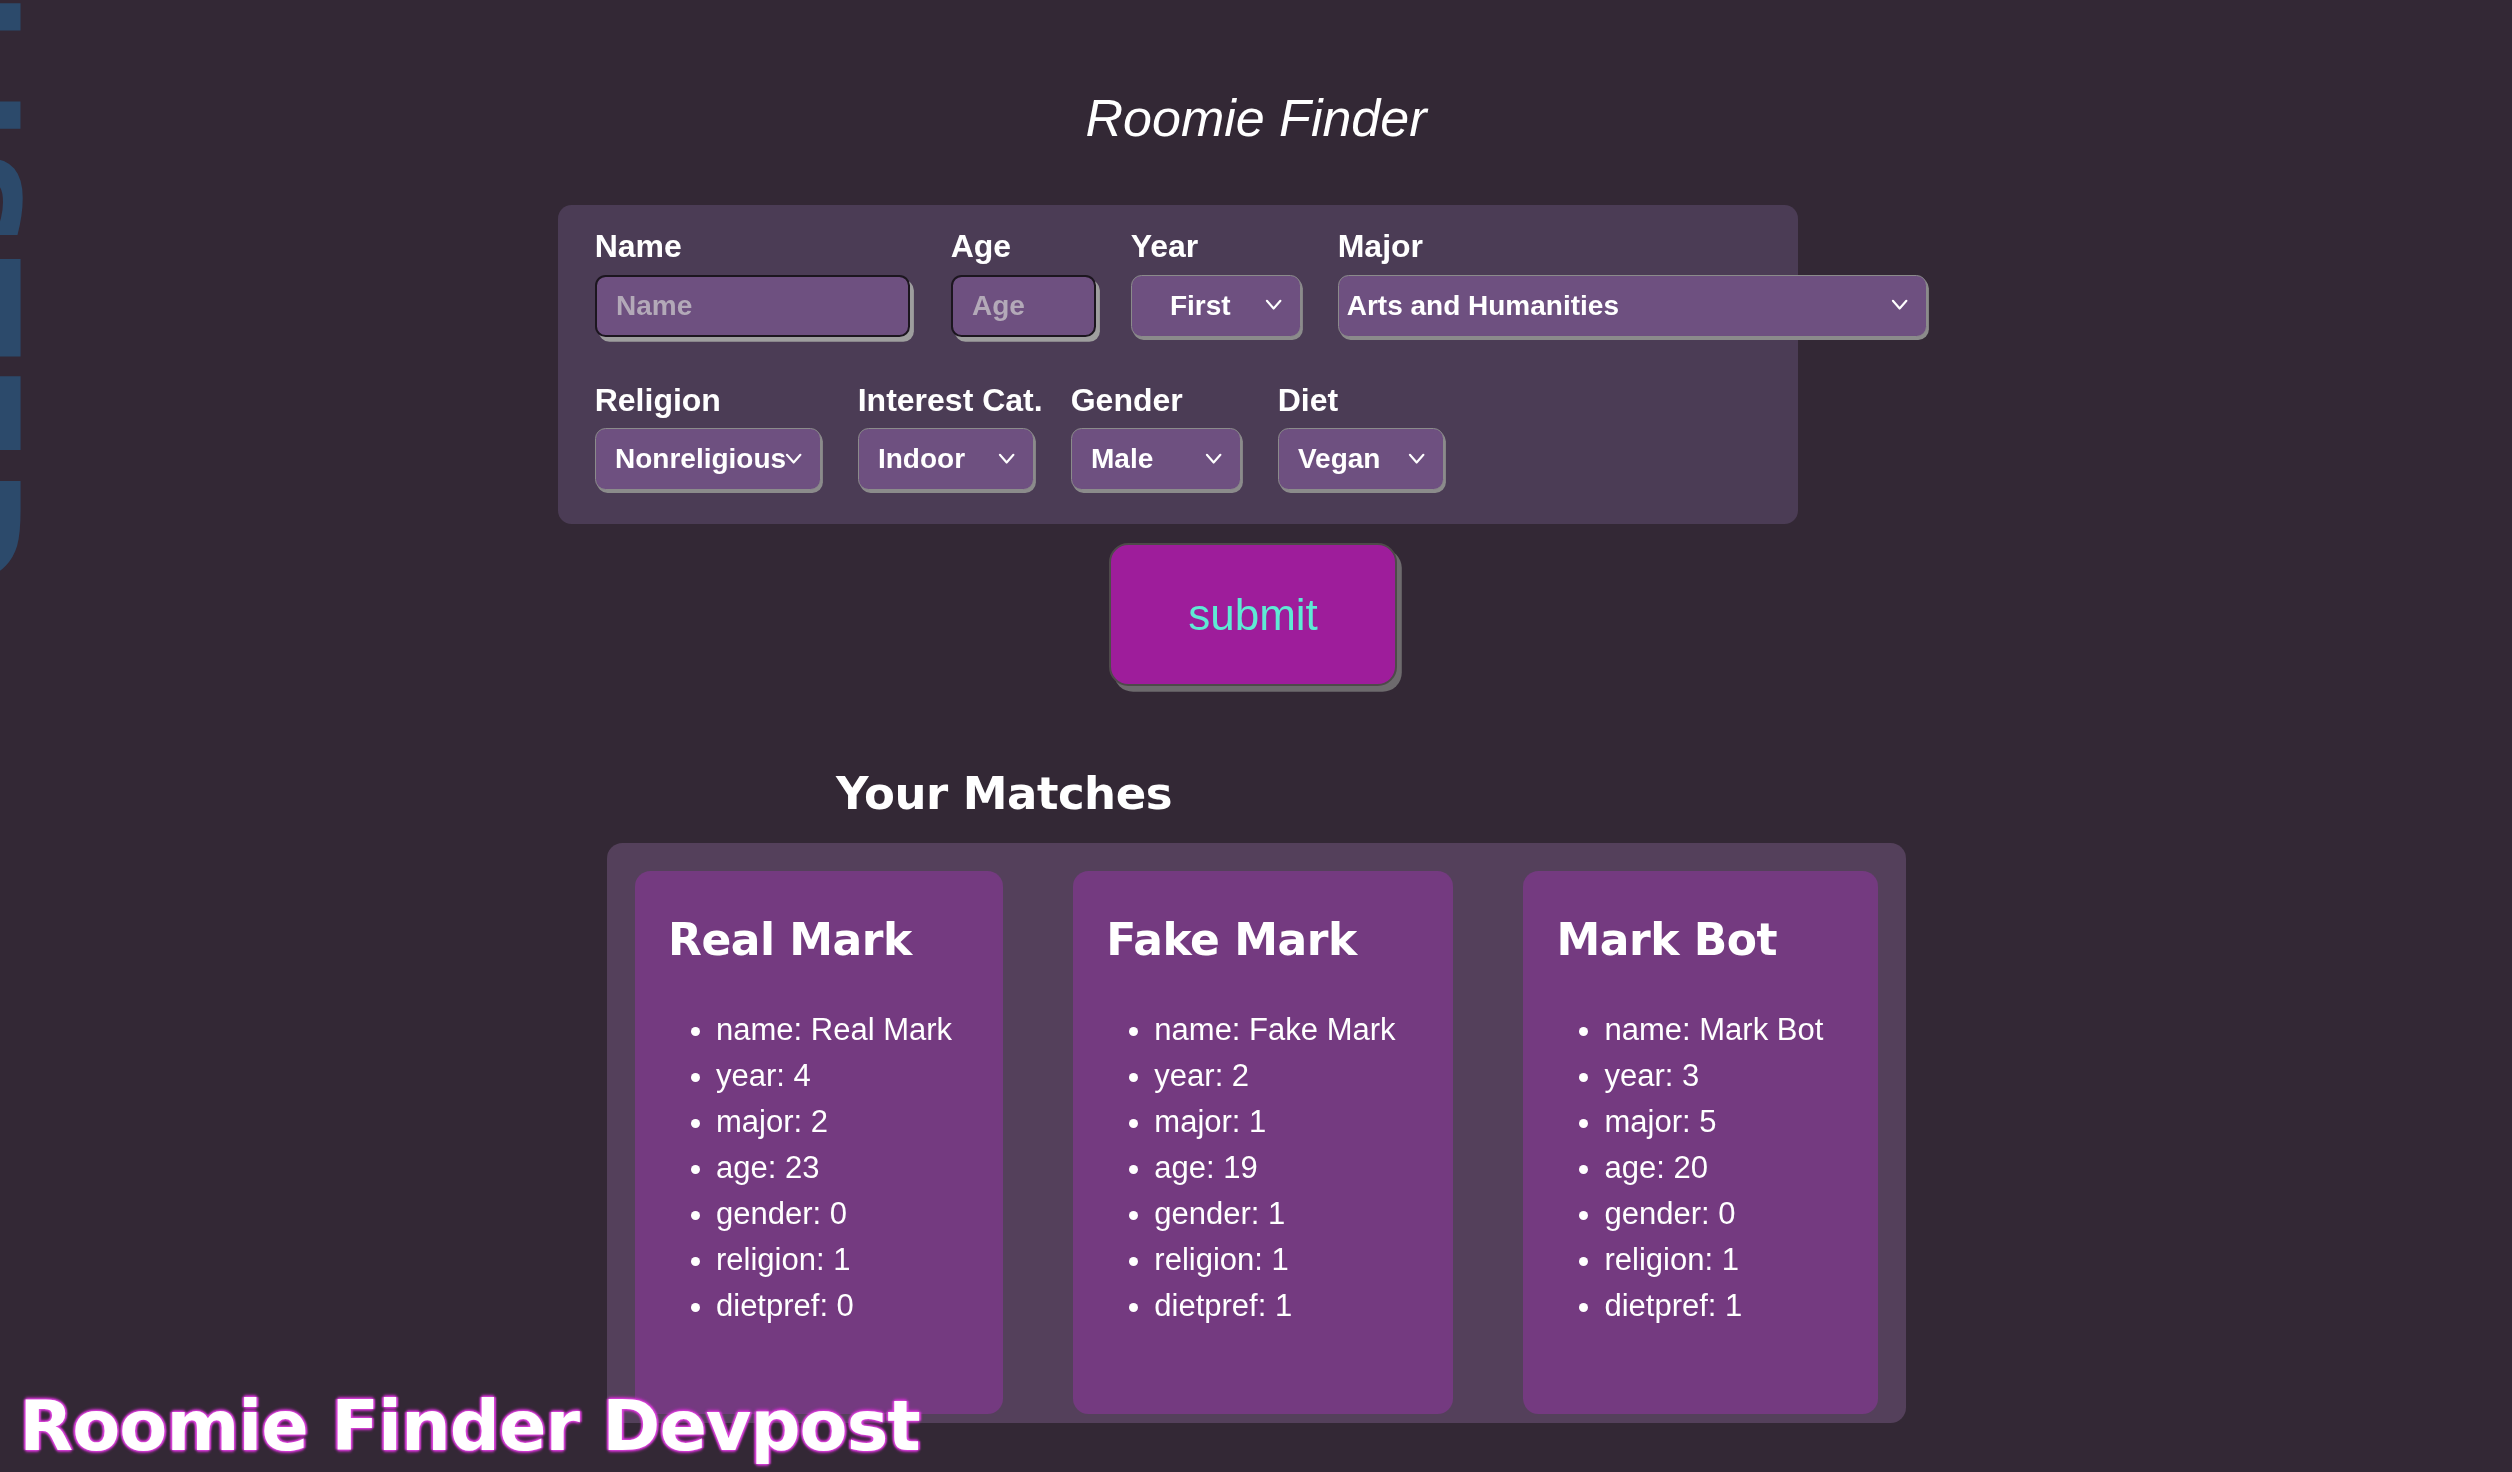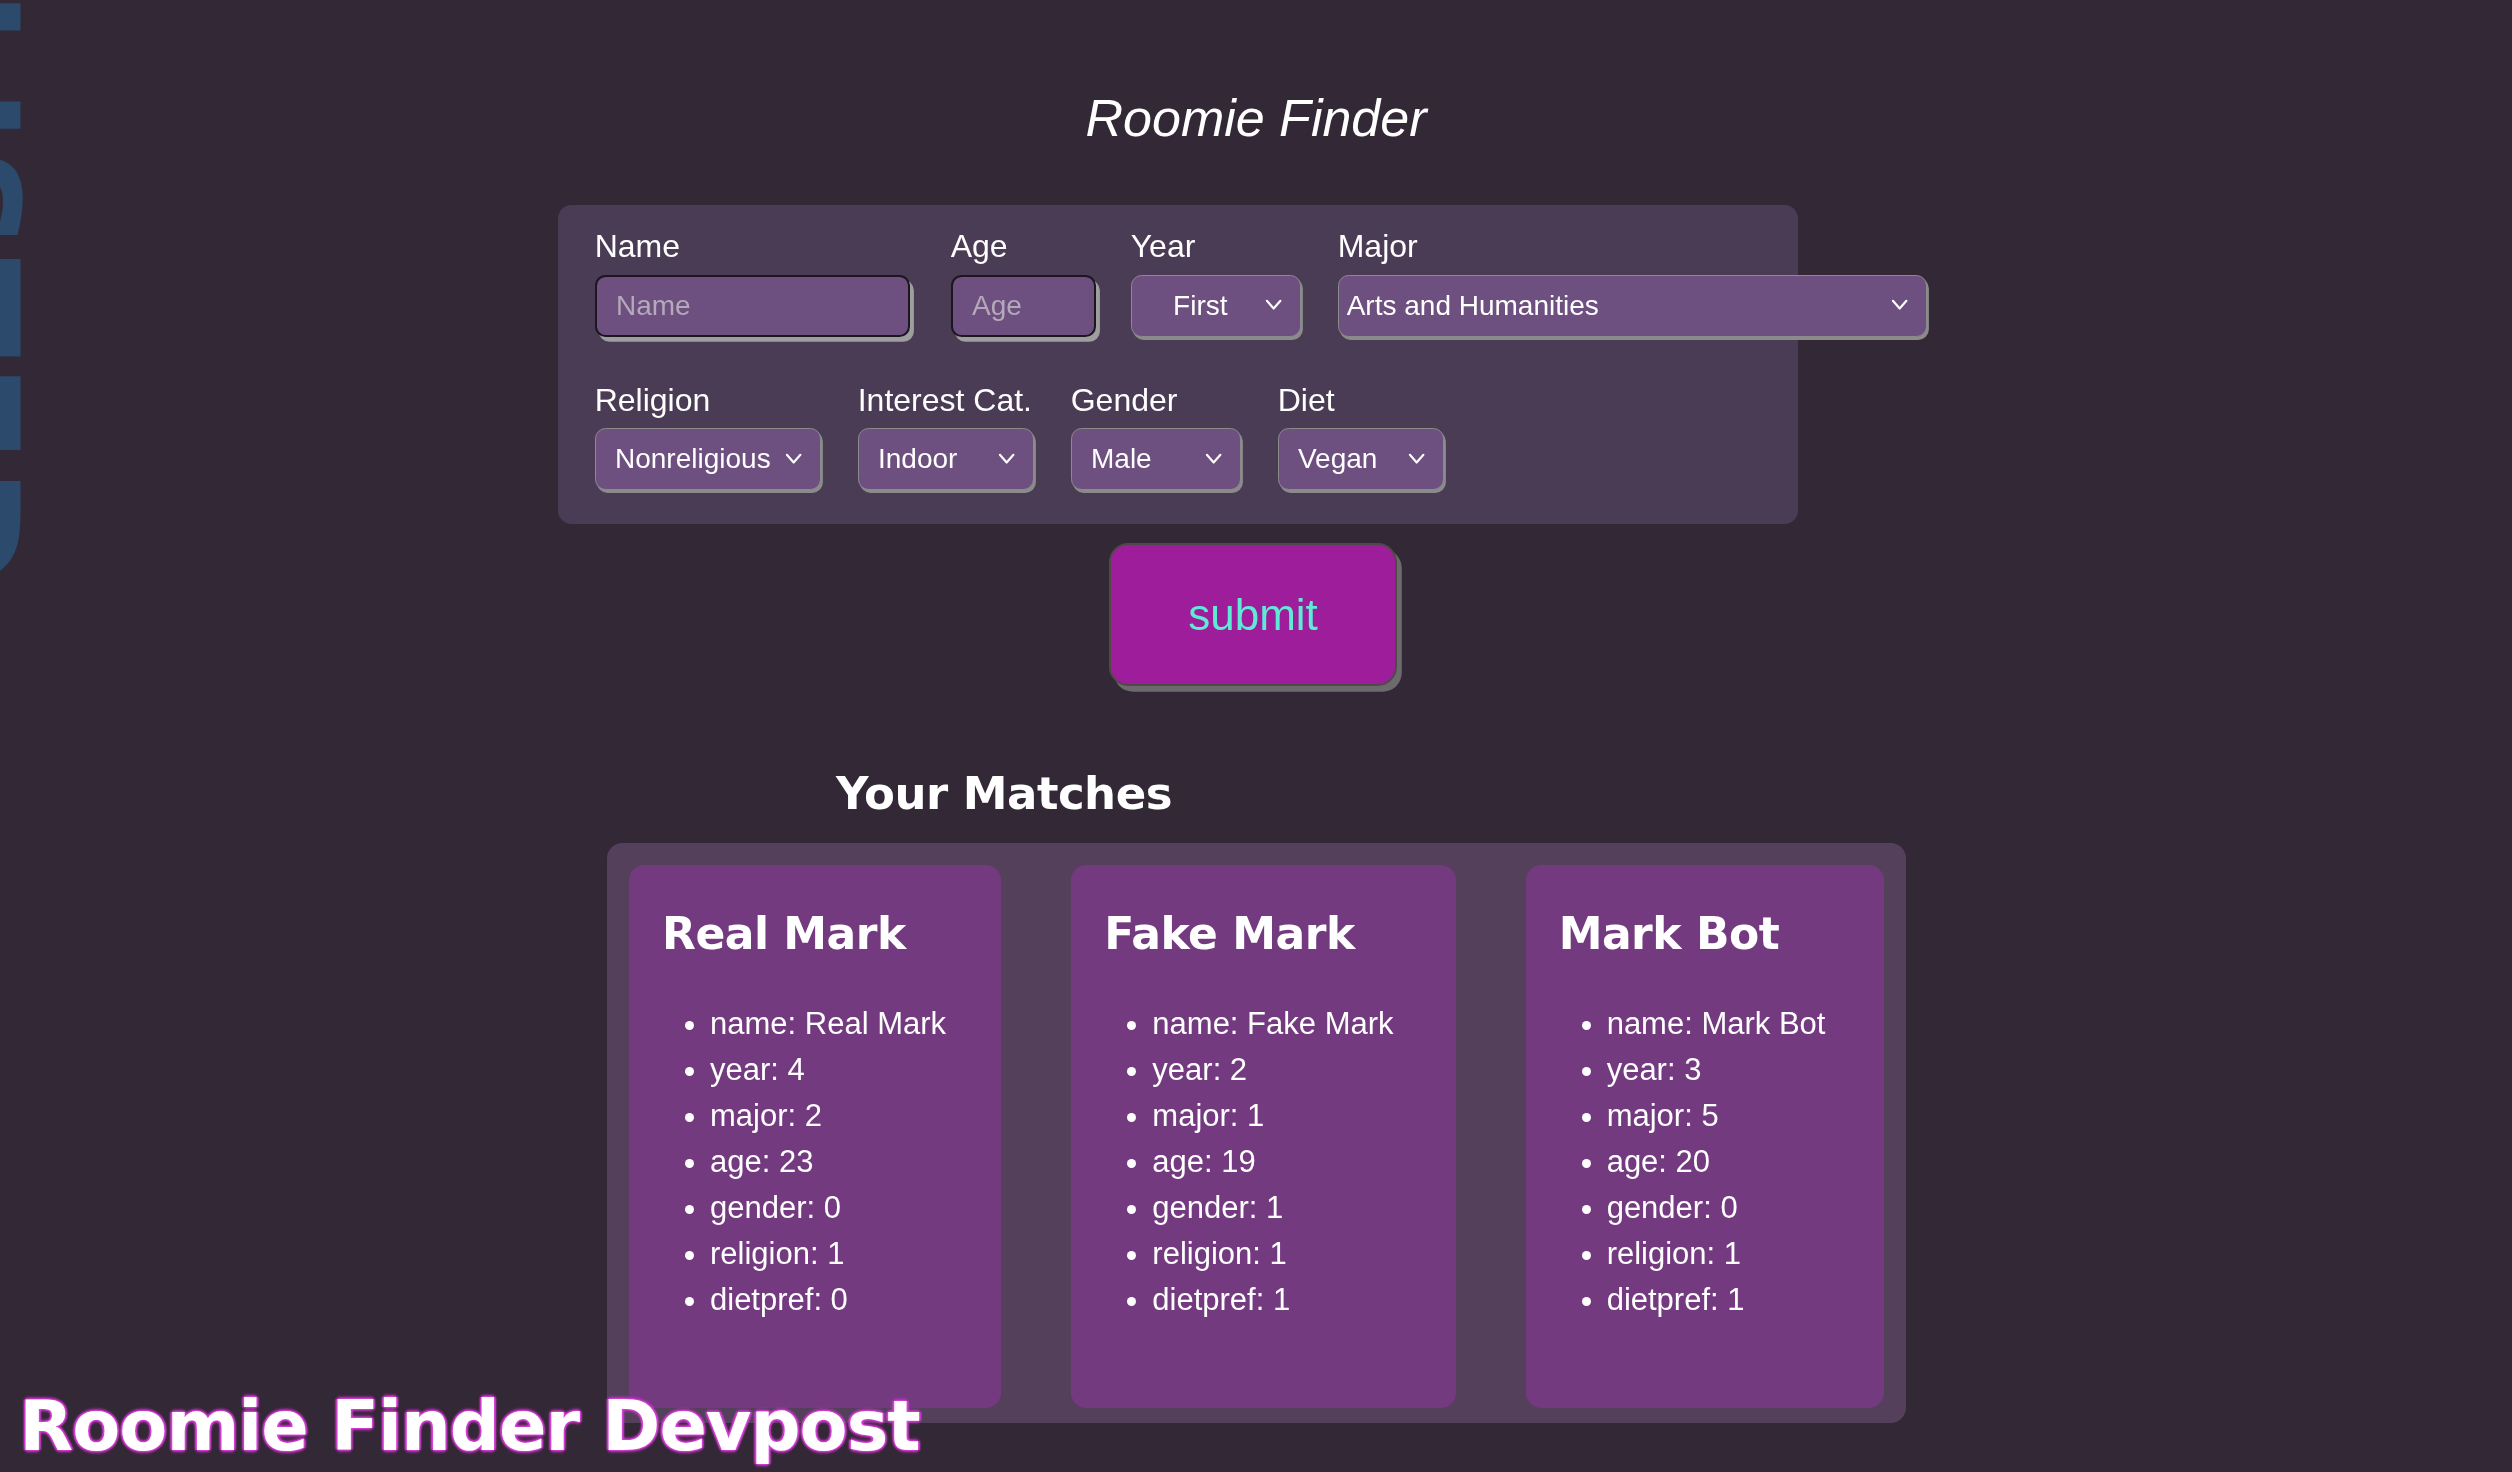--- a/index.html
+++ b/index.html
@@ -55,20 +55,21 @@
   .form-panel {
     position: absolute;
     left: 558px;
     top: 205px;
     width: 1240px;
     height: 319px;
     background: #4b3c55;
     border-radius: 13.5px;
     box-sizing: border-box;
     padding: 21px 19.3px 0 19.3px;
+    font-weight: bold;
   }
   .form-row {
     display: flex;
     align-items: flex-start;
     gap: 0px;
   }
   .form-row.row2 { margin-top: 43px; }
 
   .field { display: flex; flex-direction: column; }
   .field-label {
@@ -164,21 +165,21 @@
 
   
   .matches-wrap {
     position: absolute;
     left: 607px;
     top: 843px;
     width: 1299px;
     height: 580px;
     background: #54405b;
     border-radius: 15.5px;
-    padding: 22px;
+    padding: 28px;
     box-sizing: border-box;
     display: flex;
     gap: 70px;
     justify-content: center;
   }
   .match-card {
     width: 373px;
     background: #743a80;
     border-radius: 15.5px;
     padding: 33px 33px 0 33px;

